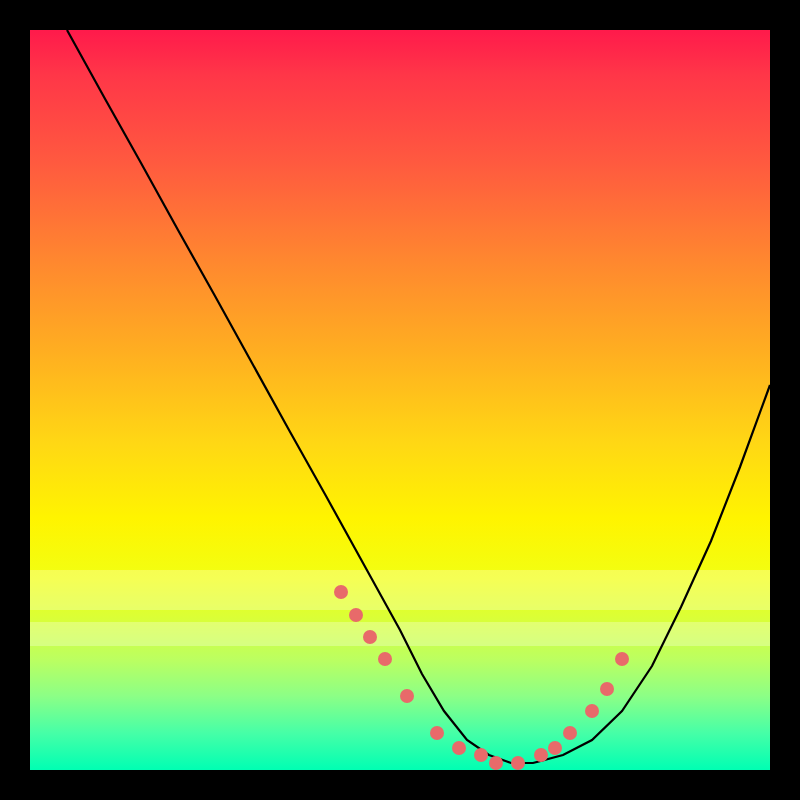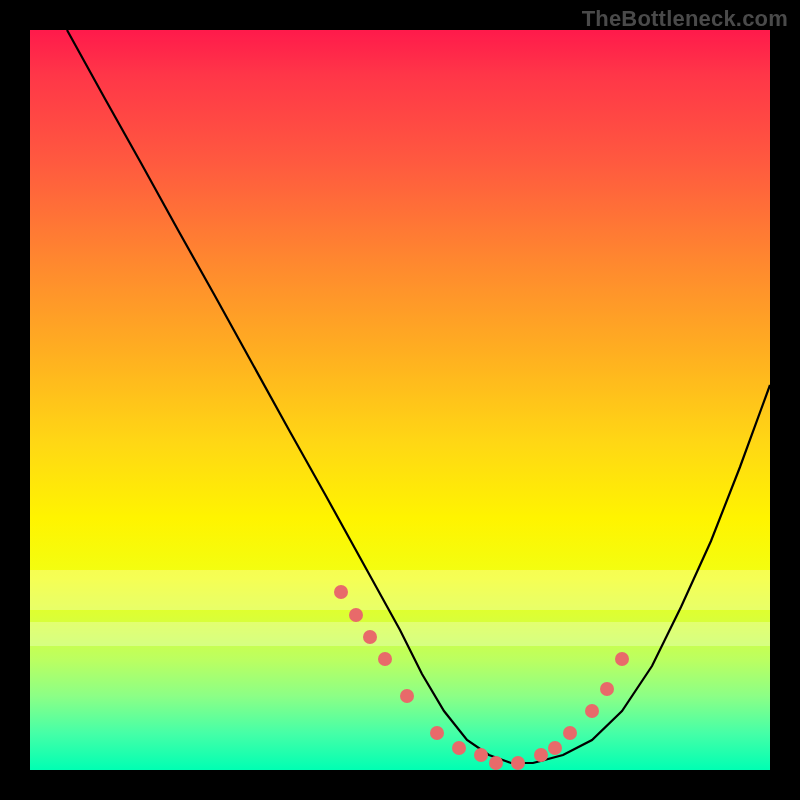--- a/index.html
+++ b/index.html
@@ -114,14 +114,13 @@
         <circle cx="511" cy="725" r="7"></circle>
         <circle cx="525" cy="718" r="7"></circle>
         <circle cx="540" cy="703" r="7"></circle>
         <circle cx="562" cy="681" r="7"></circle>
         <circle cx="577" cy="659" r="7"></circle>
         <circle cx="592" cy="629" r="7"></circle>
       </g>
     </svg>
 
   </div>
-  <div class="watermark">TheBottleneck.com</div>
 </div>
 
 </body></html>

